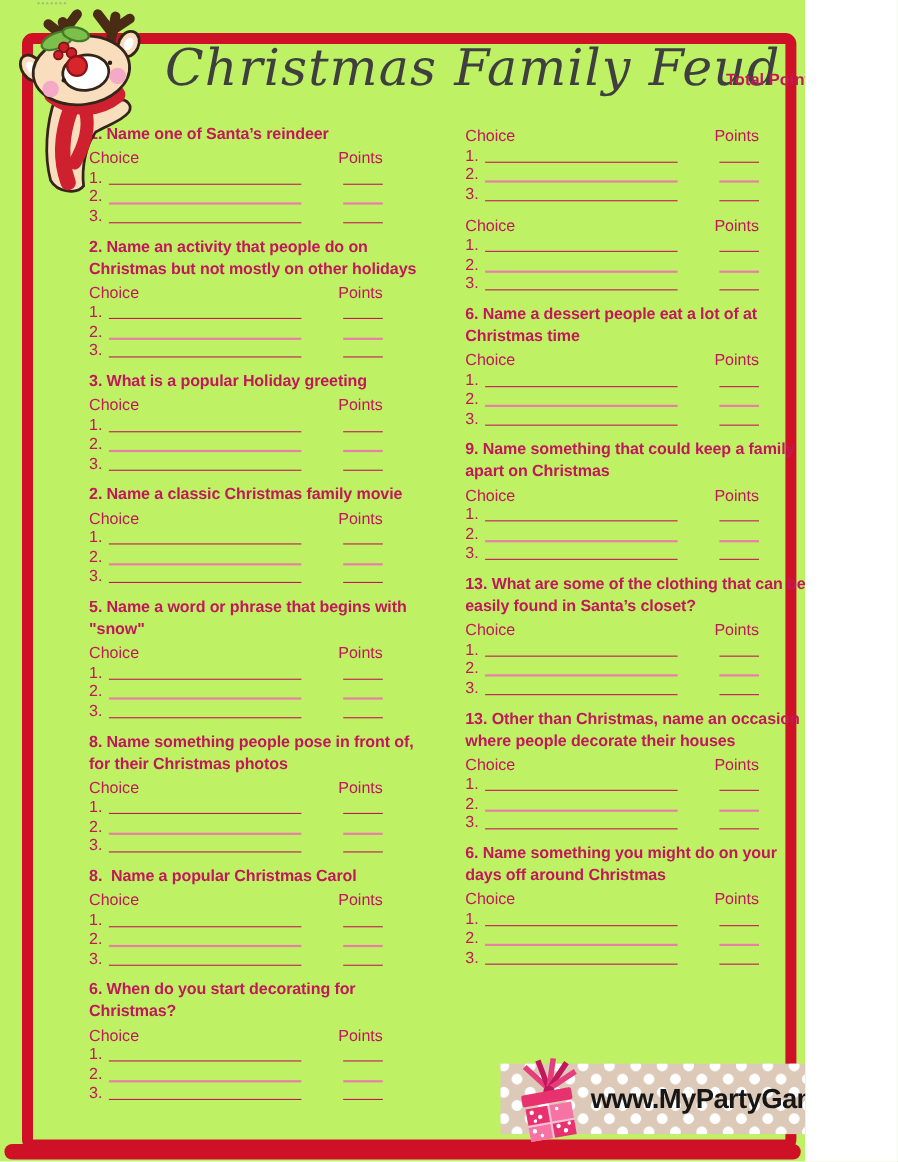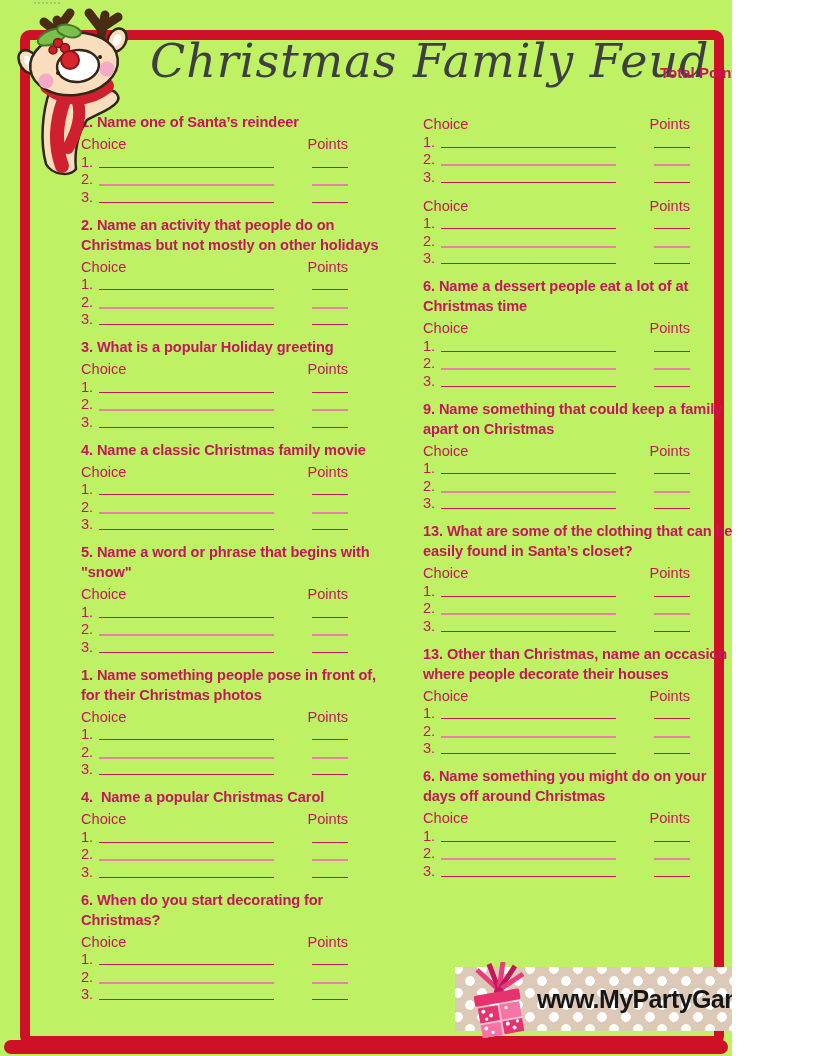--- a/index.html
+++ b/index.html
@@ -212,21 +212,21 @@
       </div>
       <div class="q-row">
         <span class="q-num">3.</span>
         <span class="line choice-line"></span>
         <span class="line points-line"></span>
       </div>
     </div>
   </section>
 
   <section class="question">
-    <h2 class="q-title">4. Name a classic Christmas family movie</h2>
+    <h2 class="q-title">2. Name a classic Christmas family movie</h2>
     <header class="q-head">
       <span>Choice</span>
       <span>Points</span>
     </header>
     <div class="q-rows">
       <div class="q-row">
         <span class="q-num">1.</span>
         <span class="line choice-line"></span>
         <span class="line points-line"></span>
       </div>
@@ -262,46 +262,46 @@
       </div>
       <div class="q-row">
         <span class="q-num">3.</span>
         <span class="line choice-line"></span>
         <span class="line points-line"></span>
       </div>
     </div>
   </section>
 
   <section class="question">
-    <h2 class="q-title">1. Name something people pose in front of, for their Christmas photos</h2>
-    <header class="q-head">
-      <span>Choice</span>
-      <span>Points</span>
-    </header>
-    <div class="q-rows">
-      <div class="q-row">
-        <span class="q-num">1.</span>
-        <span class="line choice-line"></span>
-        <span class="line points-line"></span>
-      </div>
-      <div class="q-row">
-        <span class="q-num">2.</span>
-        <span class="line choice-line"></span>
-        <span class="line points-line"></span>
-      </div>
-      <div class="q-row">
-        <span class="q-num">3.</span>
-        <span class="line choice-line"></span>
-        <span class="line points-line"></span>
-      </div>
-    </div>
-  </section>
-
-  <section class="question">
-    <h2 class="q-title">4.  Name a popular Christmas Carol</h2>
+    <h2 class="q-title">8. Name something people pose in front of, for their Christmas photos</h2>
+    <header class="q-head">
+      <span>Choice</span>
+      <span>Points</span>
+    </header>
+    <div class="q-rows">
+      <div class="q-row">
+        <span class="q-num">1.</span>
+        <span class="line choice-line"></span>
+        <span class="line points-line"></span>
+      </div>
+      <div class="q-row">
+        <span class="q-num">2.</span>
+        <span class="line choice-line"></span>
+        <span class="line points-line"></span>
+      </div>
+      <div class="q-row">
+        <span class="q-num">3.</span>
+        <span class="line choice-line"></span>
+        <span class="line points-line"></span>
+      </div>
+    </div>
+  </section>
+
+  <section class="question">
+    <h2 class="q-title">8.  Name a popular Christmas Carol</h2>
     <header class="q-head">
       <span>Choice</span>
       <span>Points</span>
     </header>
     <div class="q-rows">
       <div class="q-row">
         <span class="q-num">1.</span>
         <span class="line choice-line"></span>
         <span class="line points-line"></span>
       </div>

